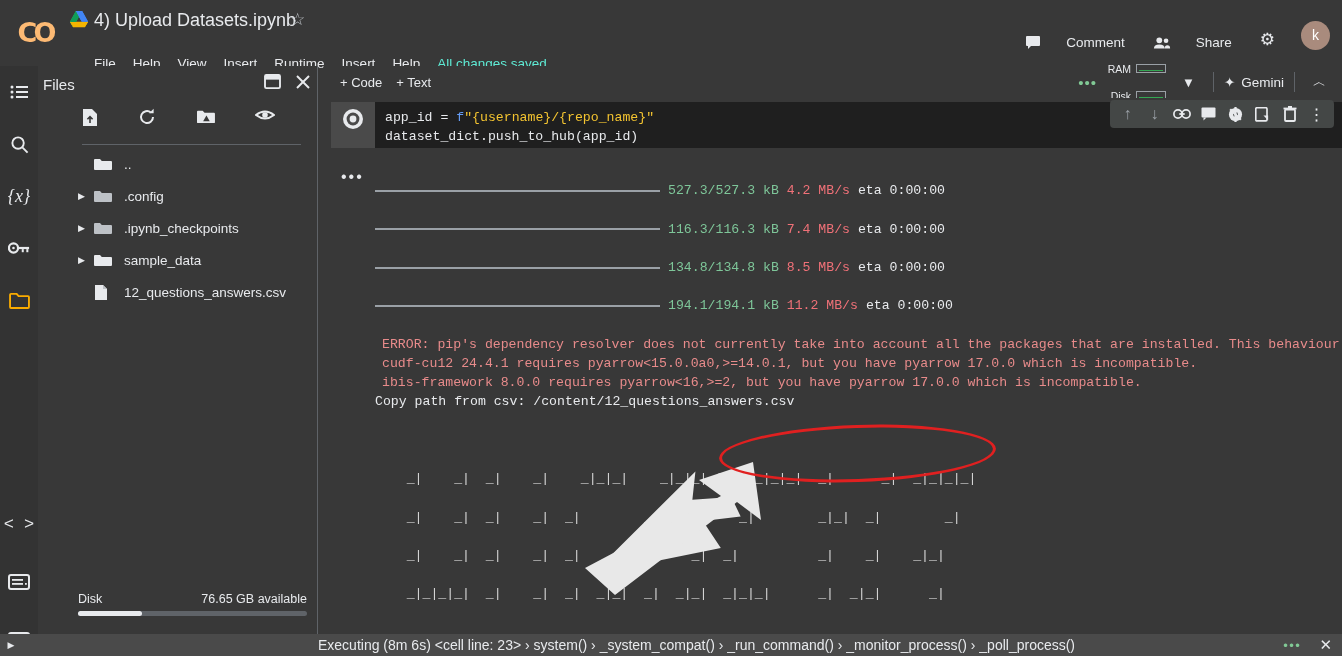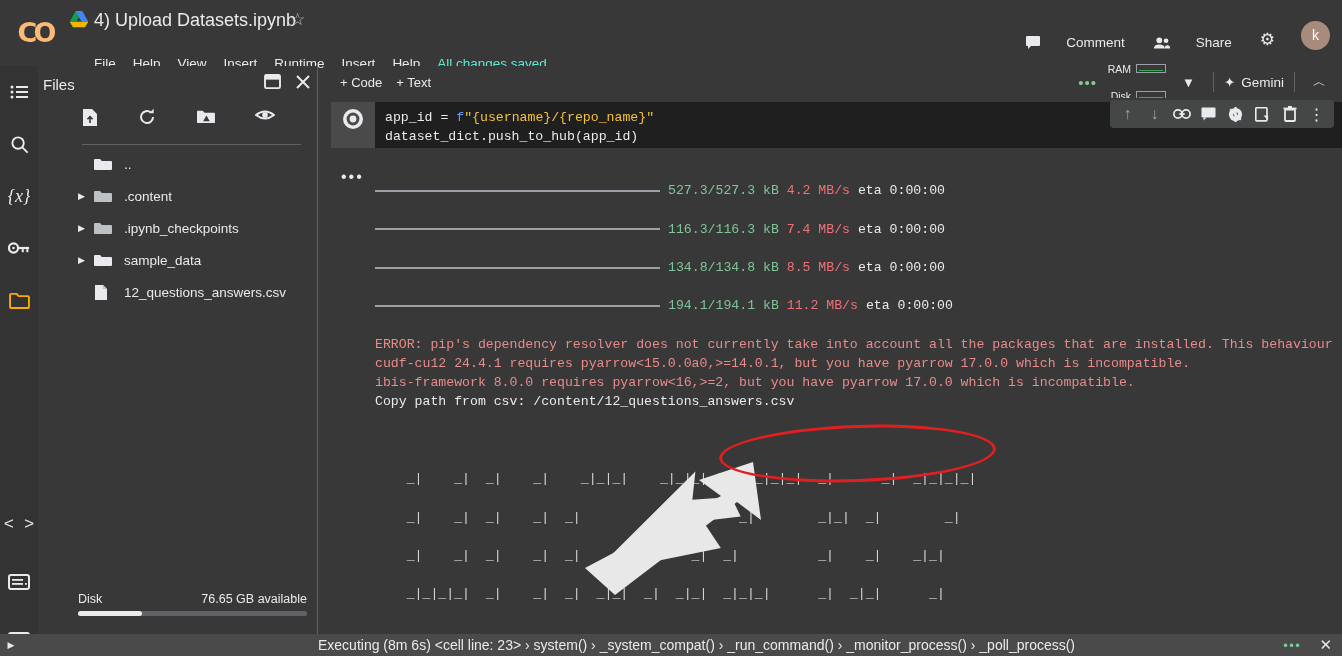--- a/index.html
+++ b/index.html
@@ -116,21 +116,21 @@
   .tok-str { color: #f4c430; }
 
   .out-dots { position: absolute; left: 22px; top: 70px; color: #e8eaed; font-size: 16px; letter-spacing: 2px; }
   .output {
     position: absolute; left: 56px; top: 64px; right: 0; bottom: 0;
     font-family: "Liberation Mono", monospace; font-size: 13.2px; line-height: 19.2px;
     white-space: pre; overflow: hidden;
   }
   .o-white { color: #e8eaed; }
   .o-green { color: #7ec699; }
-  .o-red   { color: #e88b8b; }
+  .o-red   { color: #e88b8b; margin-left: 7px; }
   .o-pink  { color: #f07178; }
   .pbar { display: inline-block; width: 285px; height: 2px; background: #9aa0a6; vertical-align: middle; margin-right: 8px; }
   .asciiart { color: #d6d6d6; letter-spacing: 0px; }
 
   
   .anno-ellipse {
     position: absolute; left: 719px; top: 425px; width: 277px; height: 57px;
     border: 3px solid #e02020; border-radius: 50%; pointer-events: none; z-index: 20;
     transform: rotate(-2deg);
   }
@@ -322,21 +322,21 @@
         </span>
         <span class="file-name">..</span>
       </div>
       <div class="file-row">
         <span class="file-caret">▶</span>
         <span class="file-icon">
           <svg width="18" height="14" viewBox="0 0 18 14">
               <path d="M0 3 a1 1 0 0 1 1-1 h5 l1.8 2 h9.2 a1 1 0 0 1 1 1 v7 a1 1 0 0 1-1 1 h-16 a1 1 0 0 1-1-1 Z" fill="#bdc1c6"></path>
             </svg>
         </span>
-        <span class="file-name">.content</span>
+        <span class="file-name">.config</span>
       </div>
       <div class="file-row">
         <span class="file-caret">▶</span>
         <span class="file-icon">
           <svg width="18" height="14" viewBox="0 0 18 14">
               <path d="M0 3 a1 1 0 0 1 1-1 h5 l1.8 2 h9.2 a1 1 0 0 1 1 1 v7 a1 1 0 0 1-1 1 h-16 a1 1 0 0 1-1-1 Z" fill="#bdc1c6"></path>
             </svg>
         </span>
         <span class="file-name">.ipynb_checkpoints</span>
       </div>

